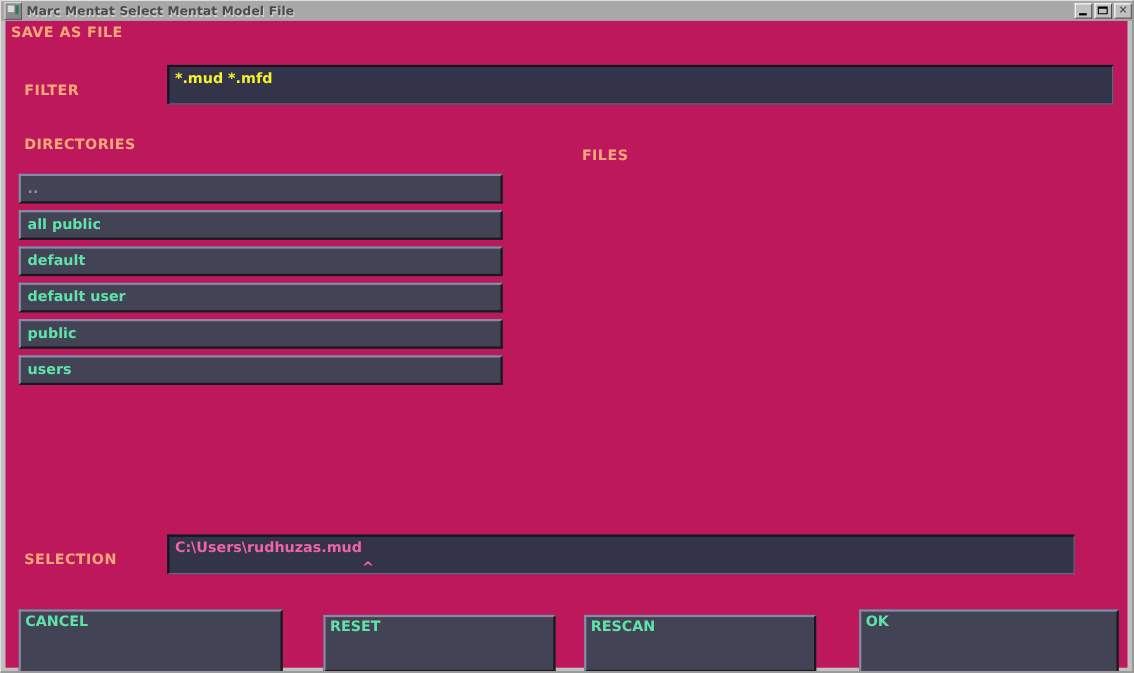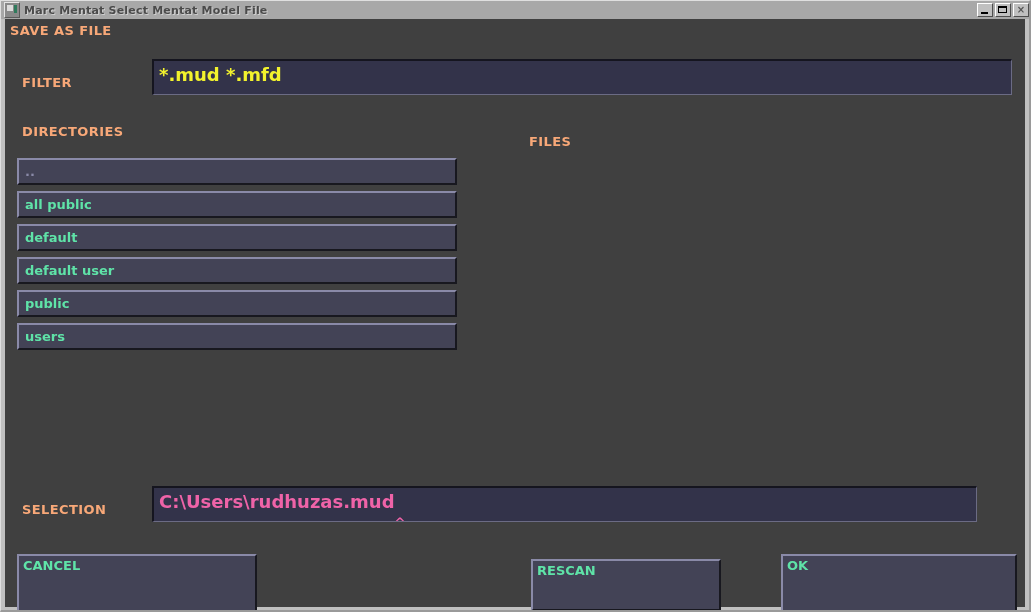--- a/index.html
+++ b/index.html
@@ -121,21 +121,21 @@
     line-height: 12px;
   }
 
   
   .dialog {
     position: absolute;
     left: 4px;
     top: 18px;
     width: 1020px;
     height: 588px;
-    background: #404040;
+    background: #be185d;
     box-sizing: border-box;
   }
 
   .section-head {
     position: absolute;
     font-family: "DejaVu Sans", sans-serif;
     font-size: 13px;
     font-weight: bold;
     color: #f8a878;
     letter-spacing: 0.4px;
@@ -151,21 +151,21 @@
   .field {
     position: absolute;
     box-sizing: border-box;
     background: #33334a;
     border-left: 2px solid #15151f;
     border-top: 2px solid #15151f;
     border-right: 1px solid #6b6b84;
     border-bottom: 1px solid #6b6b84;
     padding: 3px 0 0 5px;
     font-family: "DejaVu Sans", sans-serif;
-    font-size: 18px;
+    font-size: 13px;
     font-weight: bold;
     white-space: nowrap;
     overflow: hidden;
     cursor: text;
   }
   #filter-input {
     left: 147px;
     top: 40px;
     width: 860px;
     height: 36px;
@@ -242,21 +242,21 @@
     font-size: 13px;
     font-weight: bold;
     color: #5fe3a8;
     padding: 2px 0 0 4px;
     text-align: left;
     white-space: nowrap;
     cursor: default;
   }
   #btn-cancel { left: 12px;  top: 535px; width: 240px; height: 65px; }
   #btn-reset  { left: 289px; top: 540px; width: 211px; height: 52px; }
-  #btn-rescan { left: 526px; top: 540px; width: 190px; height: 52px; }
+  #btn-rescan { left: 526px; top: 540px; width: 211px; height: 52px; }
   #btn-ok     { left: 776px; top: 535px; width: 236px; height: 65px; }
 </style>
 </head>
 <body>
 
 <div class="window">
 
   <div class="titlebar">
     <span class="title-icon"></span>
     <span class="title-text">Marc Mentat Select Mentat Model File</span>
@@ -286,17 +286,18 @@
       <div class="list-item">public</div>
       <div class="list-item">users</div>
     </div>
 
     <div id="file-list"></div>
 
     <div class="section-head" id="selection-label">SELECTION</div>
     <div class="field" id="selection-input" placeholder="C:\Users\"><span>C:\Users\rudhuzas.mud</span><span class="caret"></span></div>
 
     <div class="btn" id="btn-cancel">CANCEL</div>
+    <div class="btn" id="btn-reset">RESET</div>
     <div class="btn" id="btn-rescan">RESCAN</div>
     <div class="btn" id="btn-ok">OK</div>
 
   </div>
 </div>
 
 </body></html>

